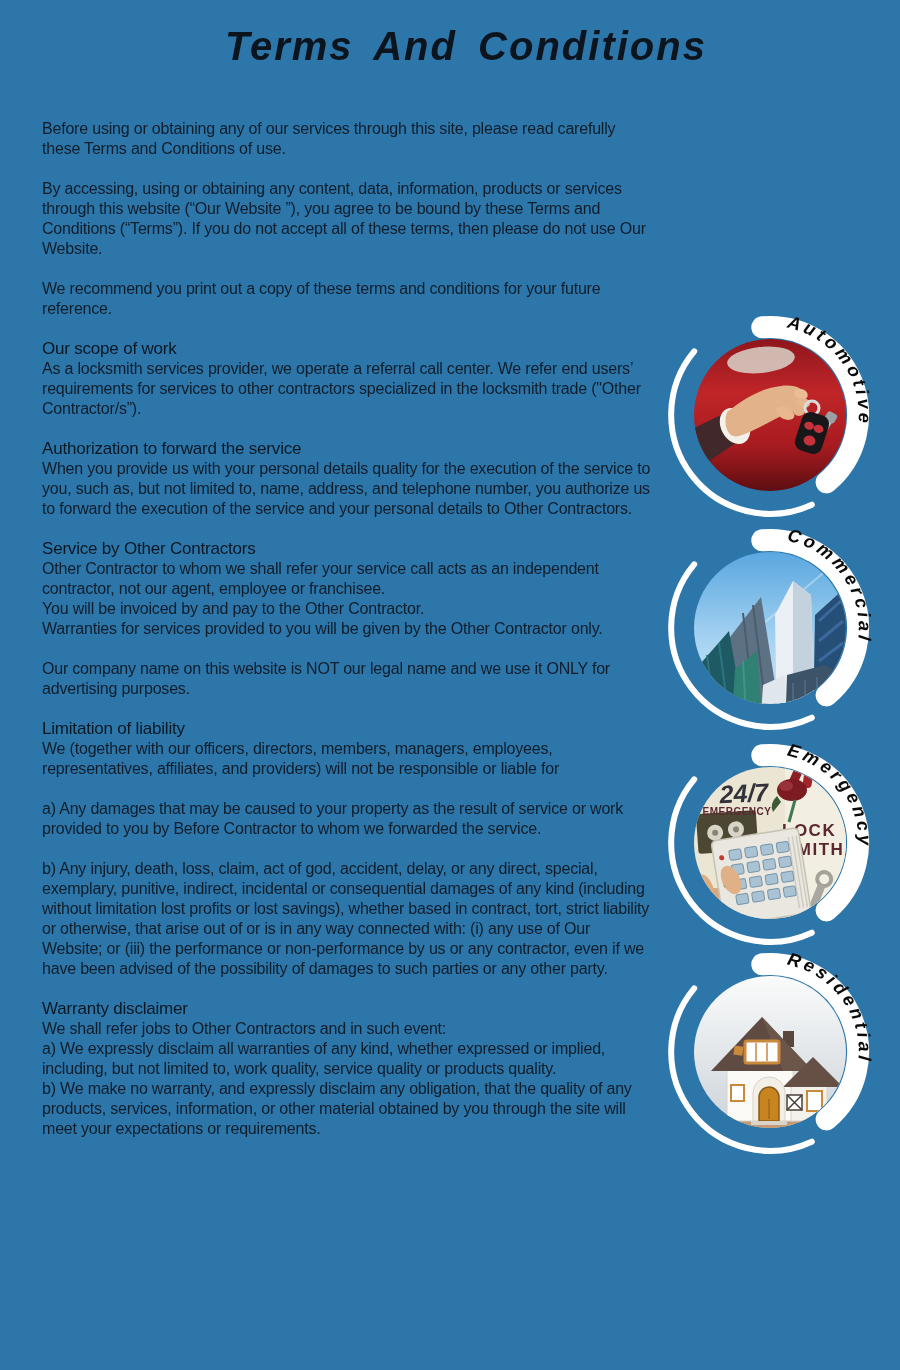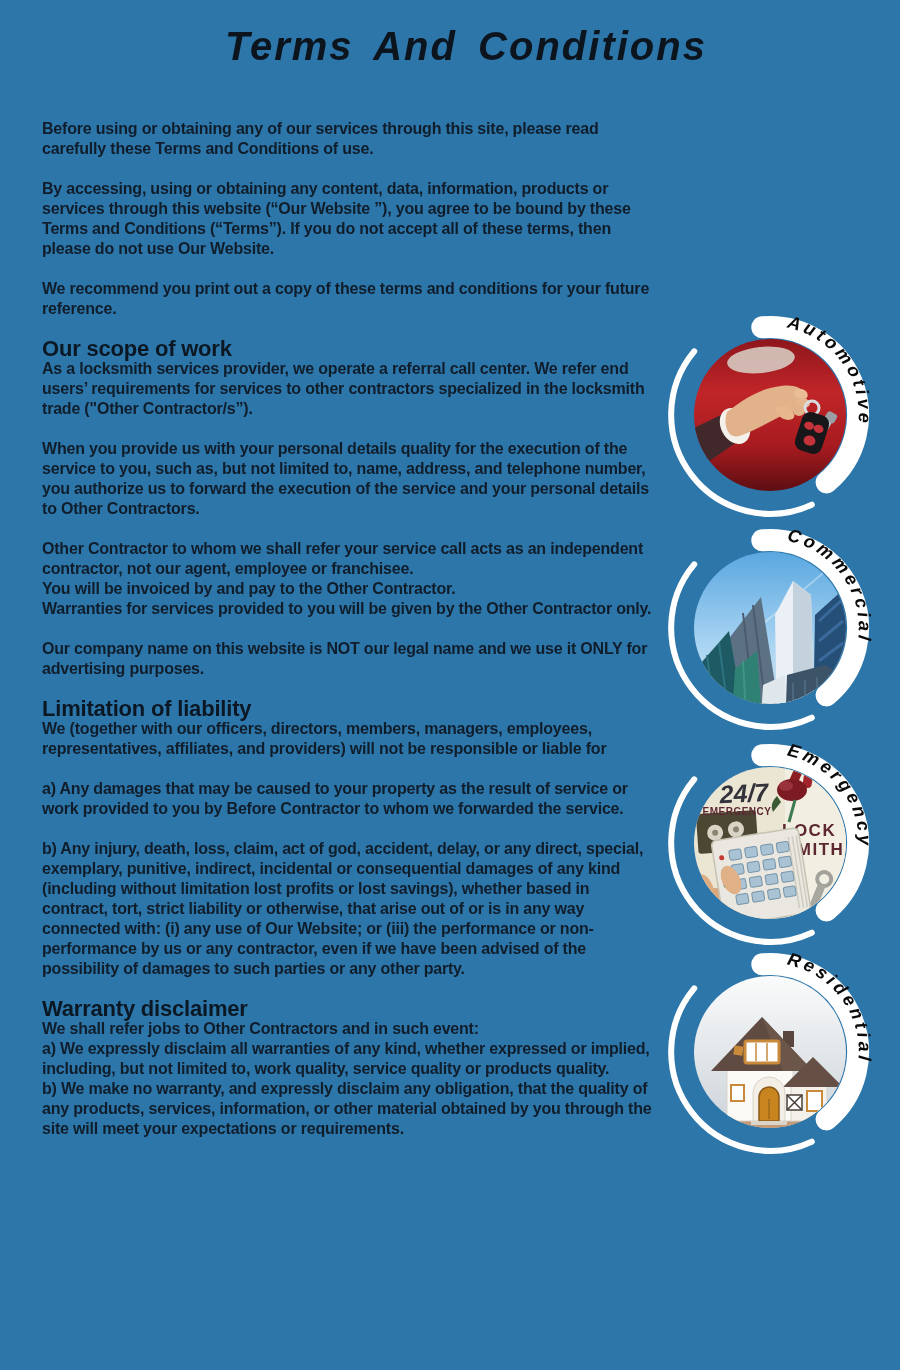--- a/index.html
+++ b/index.html
@@ -13,24 +13,24 @@
     position:absolute;top:24px;left:0;width:900px;
     text-align:center;margin:0;
     transform:translateX(16px);
     font-style:italic;font-weight:bold;font-size:40px;
     letter-spacing:2px;word-spacing:8px;color:#0c141d;
   }
   .content{
     position:absolute;left:42px;top:119px;width:614px;
     font-size:16px;line-height:20px;letter-spacing:-0.2px;
   }
-  .content p{margin:0 4px 20px 0;white-space:pre-line;font-weight:bold;}
+  .content p{margin:0 4px 20px 0;white-space:pre-line;}
   .content h2{
-    margin:0;padding:0;font-size:22px;line-height:20px;
-    font-weight:bold;color:#0b1824;letter-spacing:-0.2px;
+    margin:0;padding:0;font-size:17px;line-height:20px;
+    font-weight:normal;color:#0b1824;letter-spacing:-0.2px;
   }
   .badge{position:absolute;left:665px;width:210px;height:210px;}
   .badge svg{display:block;}
   .ring-thin{fill:none;stroke:#ffffff;stroke-width:6;stroke-linecap:round;}
   .ring-band{fill:none;stroke:#ffffff;stroke-width:22;stroke-linecap:round;}
   .badge-label-text{
     font-family:"Liberation Sans",sans-serif;
     font-size:18px;font-weight:bold;font-style:italic;
     fill:#0a0a0a;letter-spacing:3.5px;
   }
@@ -44,24 +44,26 @@
   <p>Before using or obtaining any of our services through this site, please read carefully these Terms and Conditions of use.</p>
   <p>By accessing, using or obtaining any content, data, information, products or services through this website (“Our Website ”), you agree to be bound by these Terms and Conditions (“Terms”). If you do not accept all of these terms, then please do not use Our Website.</p>
   <p>We recommend you print out a copy of these terms and conditions for your future reference.</p>
 
   <section>
     <h2>Our scope of work</h2>
     <p>As a locksmith services provider, we operate a referral call center. We refer end users’ requirements for services to other contractors specialized in the locksmith trade ("Other Contractor/s”).</p>
   </section>
 
   <section>
+    <h2>Authorization to forward the service</h2>
     <p>When you provide us with your personal details quality for the execution of the service to you, such as, but not limited to, name, address, and telephone number, you authorize us to forward the execution of the service and your personal details to Other Contractors.</p>
   </section>
 
   <section>
+    <h2>Service by Other Contractors</h2>
     <p>Other Contractor to whom we shall refer your service call acts as an independent contractor, not our agent, employee or franchisee.
 You will be invoiced by and pay to the Other Contractor.
 Warranties for services provided to you will be given by the Other Contractor only.</p>
     <p>Our company name on this website is NOT our legal name and we use it ONLY for advertising purposes.</p>
   </section>
 
   <section>
     <h2>Limitation of liability</h2>
     <p>We (together with our officers, directors, members, managers, employees, representatives, affiliates, and providers) will not be responsible or liable for</p>
     <p>a) Any damages that may be caused to your property as the result of service or work provided to you by Before Contractor to whom we forwarded the service.</p>

